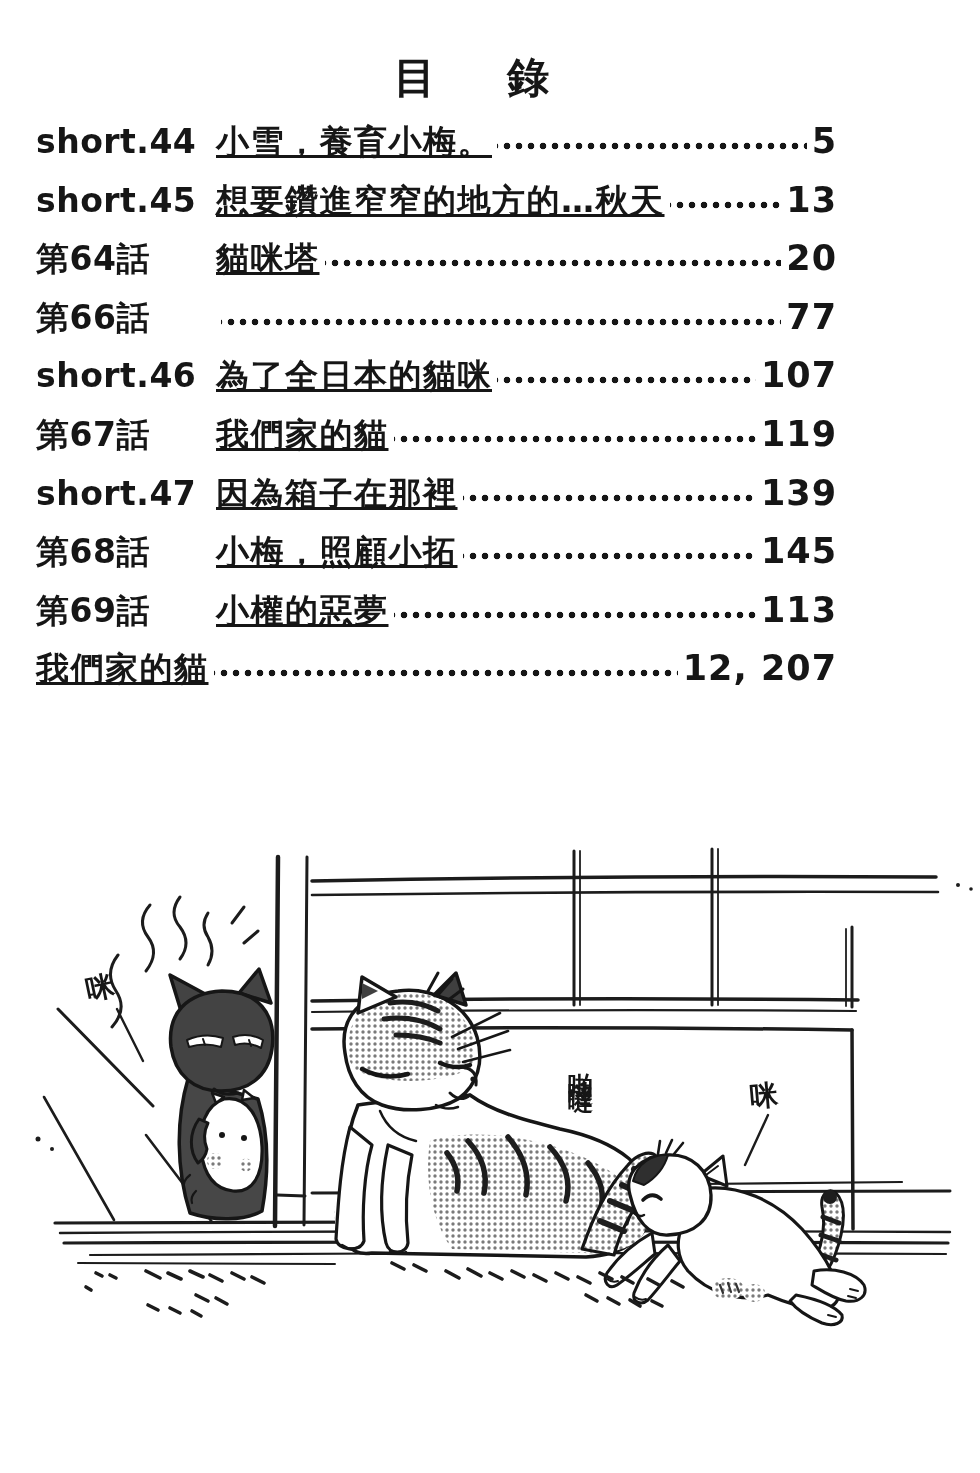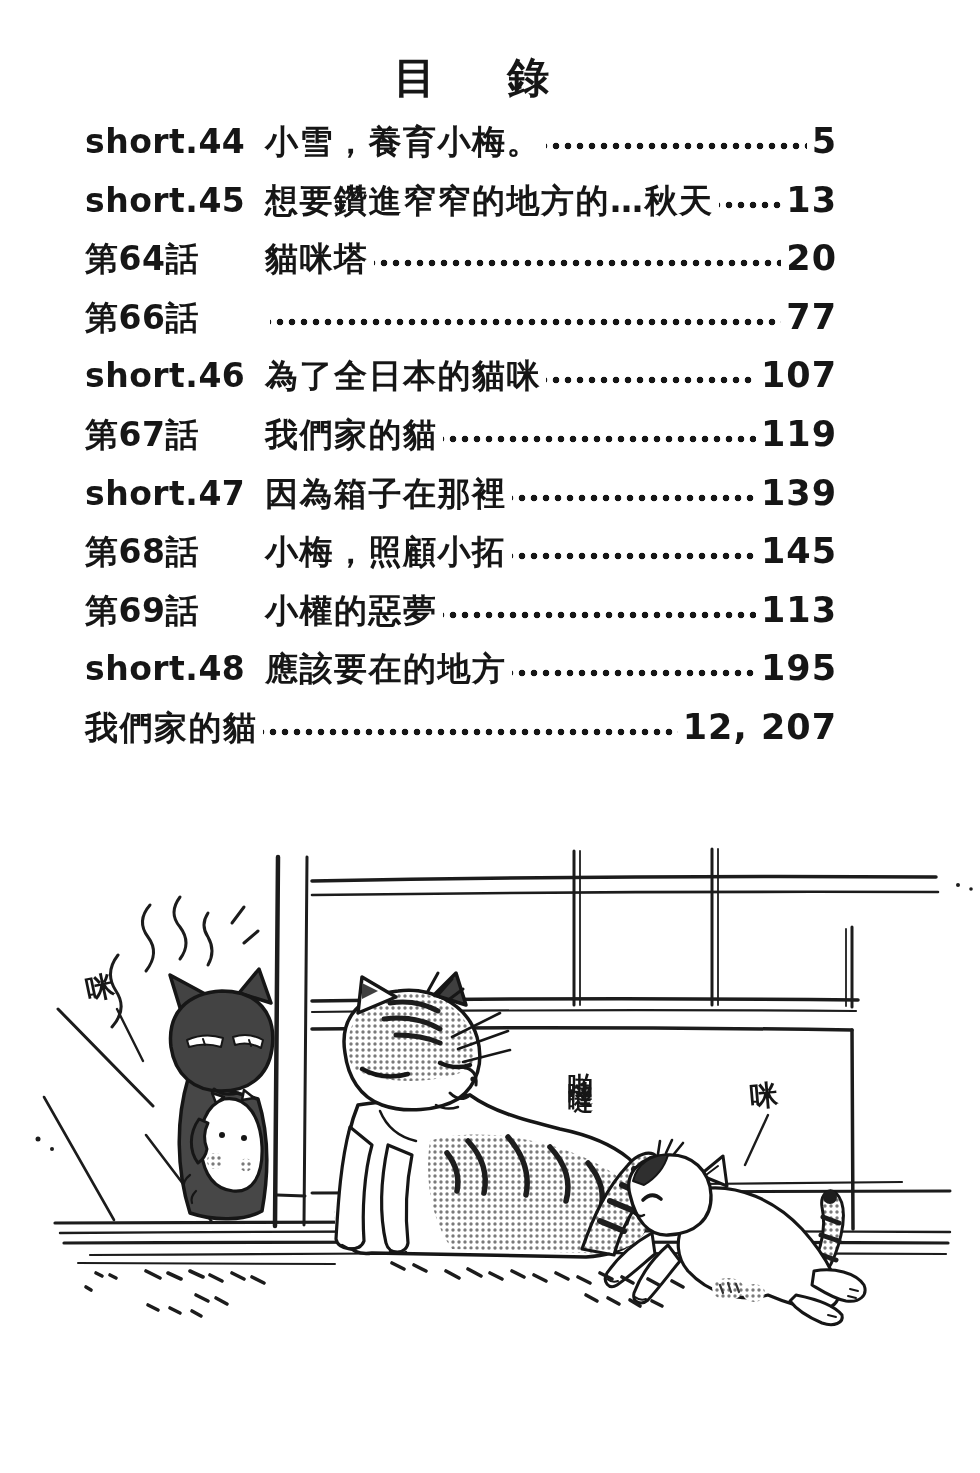--- a/index.html
+++ b/index.html
@@ -12,29 +12,29 @@
   }
   .page { position:relative; width:943px; height:1473px; background:#fff; }
 
   
   .toc-title {
     margin:0; padding-top:50px;
     text-align:center;
     font-size:42px; font-weight:700;
     letter-spacing:1.7em; text-indent:1.7em;
   }
-  .toc { margin:14px 106px 0 85px; }
+  .toc { margin:14px 106px 0 36px; }
   .toc-row {
     display:flex; align-items:baseline;
     height:58.6px;
     font-weight:700; font-size:33px;
     white-space:nowrap;
   }
   .toc-label { flex:none; width:180px; letter-spacing:0.5px; }
-  .toc-item-title { flex:none; letter-spacing:1.5px; }
+  .toc-item-title { flex:none; letter-spacing:1.5px;text-decoration:underline; }
   .toc-leader {
     flex:1 1 0; min-width:0;
     height:8px; margin:0 5px; position:relative; top:-3px;
     background-image:radial-gradient(circle, #161616 3.1px, rgba(0,0,0,0) 3.6px);
     background-size:12px 8px; background-repeat:repeat-x; background-position:4px center;
   }
   .toc-page { flex:none; font-size:35px; white-space:pre; letter-spacing:1px; }
 
   
   .illustration { position:absolute; left:0; top:843px; width:980px; height:630px; }
@@ -98,26 +98,20 @@
       <span class="toc-label">第68話</span>
       <span class="toc-item-title">小梅，照顧小拓</span>
       <div class="toc-leader"></div>
       <span class="toc-page">145</span>
     </div>
     <div class="toc-row">
       <span class="toc-label">第69話</span>
       <span class="toc-item-title">小權的惡夢</span>
       <div class="toc-leader"></div>
       <span class="toc-page">113</span>
-    </div>
-    <div class="toc-row">
-      <span class="toc-label">short.48</span>
-      <span class="toc-item-title">應該要在的地方</span>
-      <div class="toc-leader"></div>
-      <span class="toc-page">195</span>
     </div>
     <div class="toc-row toc-row--bare">
 
       <span class="toc-item-title">我們家的貓</span>
       <div class="toc-leader"></div>
       <span class="toc-page">12, 207</span>
     </div>
   </div>
 
   <div class="illustration">

